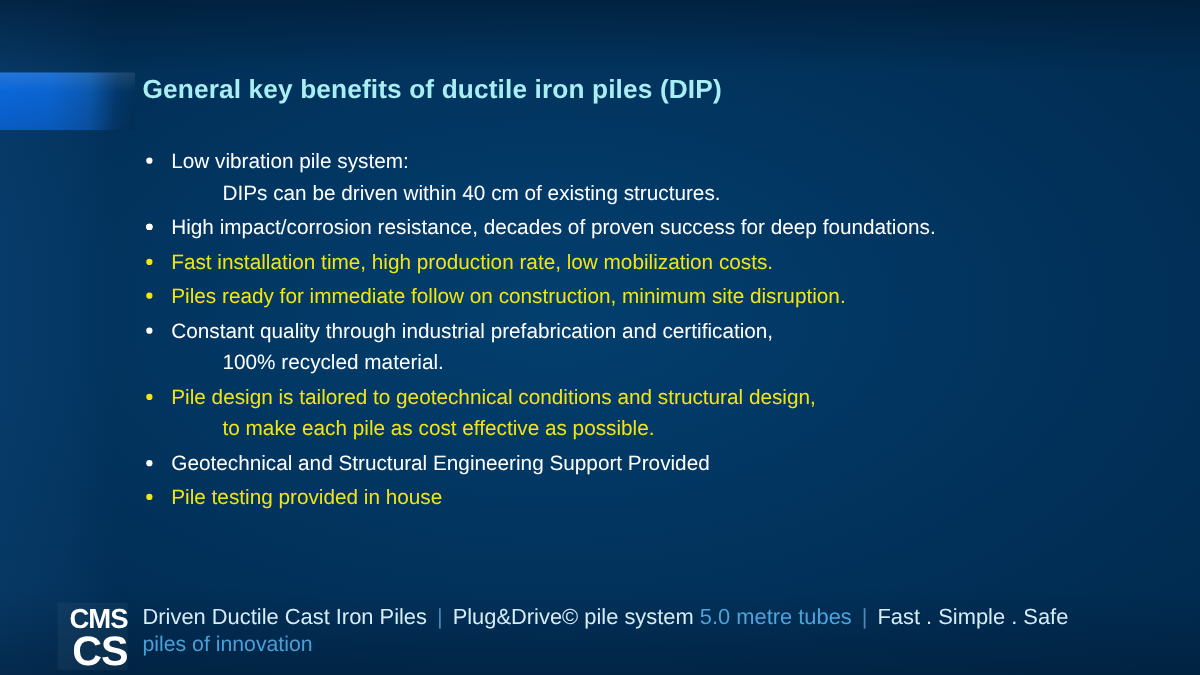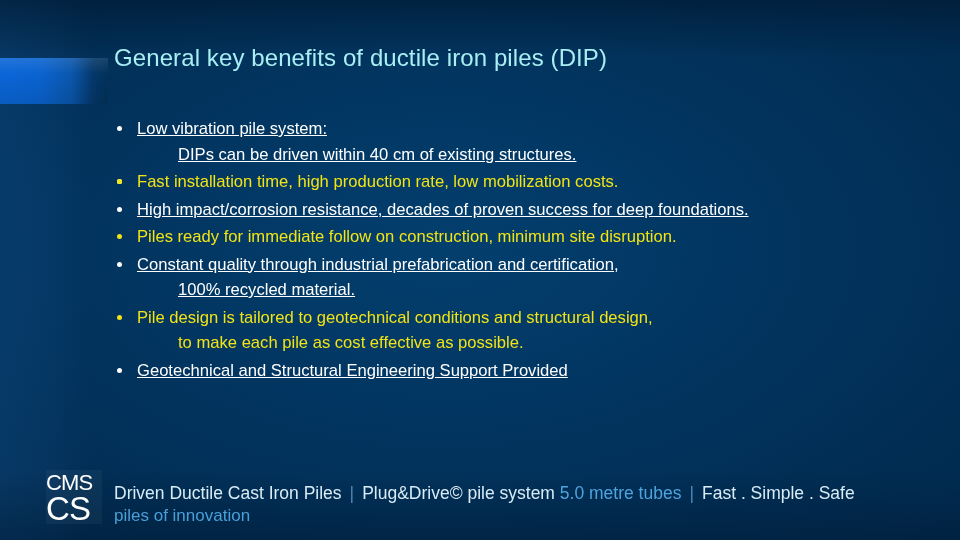--- a/index.html
+++ b/index.html
@@ -59,25 +59,26 @@
     content: "";
     position: absolute;
     left: 0; top: 0;
     width: 100%; height: 100%;
     background: linear-gradient(to bottom, rgba(255,255,255,0.10), rgba(255,255,255,0) 35%, rgba(0,0,0,0.10));
   }
 
   .title {
     position: absolute;
     left: 114px;
-    top: 44px;
-    font-size: 24px;
+    top: 60px;
+    font-size: 21px;
     letter-spacing: 0.1px;
     color: #a9eef2;
     white-space: nowrap;
+    font-weight: bold;
   }
 
   
   .bullets {
     position: absolute;
     left: 112px;
     top: 116px;
     width: 800px;
   }
   .bullet {
@@ -89,40 +90,40 @@
     white-space: nowrap;
   }
   .bullet .dot {
     position: absolute;
     left: 5px;
     top: 10px;
     width: 5px;
     height: 5px;
     border-radius: 50%;
   }
-  .bullet.white { color: #ffffff; text-decoration: underline; }
+  .bullet.white { color: #ffffff; }
   .bullet.white .dot { background: #ffffff; }
   .bullet.yellow { color: #f2e415; }
   .bullet.yellow .dot { background: #f2e415; }
   .bullet .line2 { display: block; margin-left: 41px; }
 
   
   .logo {
     position: absolute;
     left: 46px;
-    top: 470px;
+    top: 482px;
     width: 56px;
     height: 54px;
     background: rgba(255,255,255,0.045);
     color: #ffffff;
-    font-weight: normal;
+    font-weight: bold;
     font-size: 25px;
     line-height: 26px;
     letter-spacing: -0.8px;
-    text-align: left;
+    text-align: right;
     padding-top: 1px;
     box-sizing: border-box;
   }
   .logo .l1 { display: block; font-size: 22px; line-height: 24px; }
   .logo .l2 { display: block; font-size: 33px; line-height: 27px; }
 
   .footer-main {
     position: absolute;
     left: 114px;
     top: 483px;
@@ -156,26 +157,27 @@
   <div class="bottom-shade"></div>
 
   <div class="accent-bar"></div>
 
   <div class="title">General key benefits of ductile iron piles (DIP)</div>
 
   <div class="bullets" id="bullets">
       <div class="bullet white"><span class="dot"></span><span>Low vibration pile system:</span><span class="line2">DIPs can be driven within 40 cm of existing structures.</span></div>
       <div class="bullet yellow"><span class="dot"></span></div>
       <div class="bullet white"><span class="dot"></span></div>
+      <div class="bullet white"><span class="dot"></span><span>High impact/corrosion resistance, decades of proven success for deep foundations.</span></div>
       <div class="bullet yellow"><span class="dot"></span><span>Fast installation time, high production rate, low mobilization costs.</span></div>
-      <div class="bullet white"><span class="dot"></span><span>High impact/corrosion resistance, decades of proven success for deep foundations.</span></div>
       <div class="bullet yellow"><span class="dot"></span><span>Piles ready for immediate follow on construction, minimum site disruption.</span></div>
       <div class="bullet white"><span class="dot"></span><span>Constant quality through industrial prefabrication and certification,</span><span class="line2">100% recycled material.</span></div>
       <div class="bullet yellow"><span class="dot"></span><span>Pile design is tailored to geotechnical conditions and structural design,</span><span class="line2">to make each pile as cost effective as possible.</span></div>
       <div class="bullet white"><span class="dot"></span><span>Geotechnical and Structural Engineering Support Provided</span></div>
+      <div class="bullet yellow"><span class="dot"></span><span>Pile testing provided in house</span></div>
     </div>
 
   <div class="logo">
     <span class="l1">CMS</span>
     <span class="l2">CS</span>
   </div>
 
   <div class="footer-main">
     <span>Driven Ductile Cast Iron Piles</span><span class="sep">|</span><span>Plug&amp;Drive© pile system</span>&nbsp;<span class="highlight">5.0 metre tubes</span><span class="sep">|</span><span>Fast . Simple . Safe</span>
   </div>

